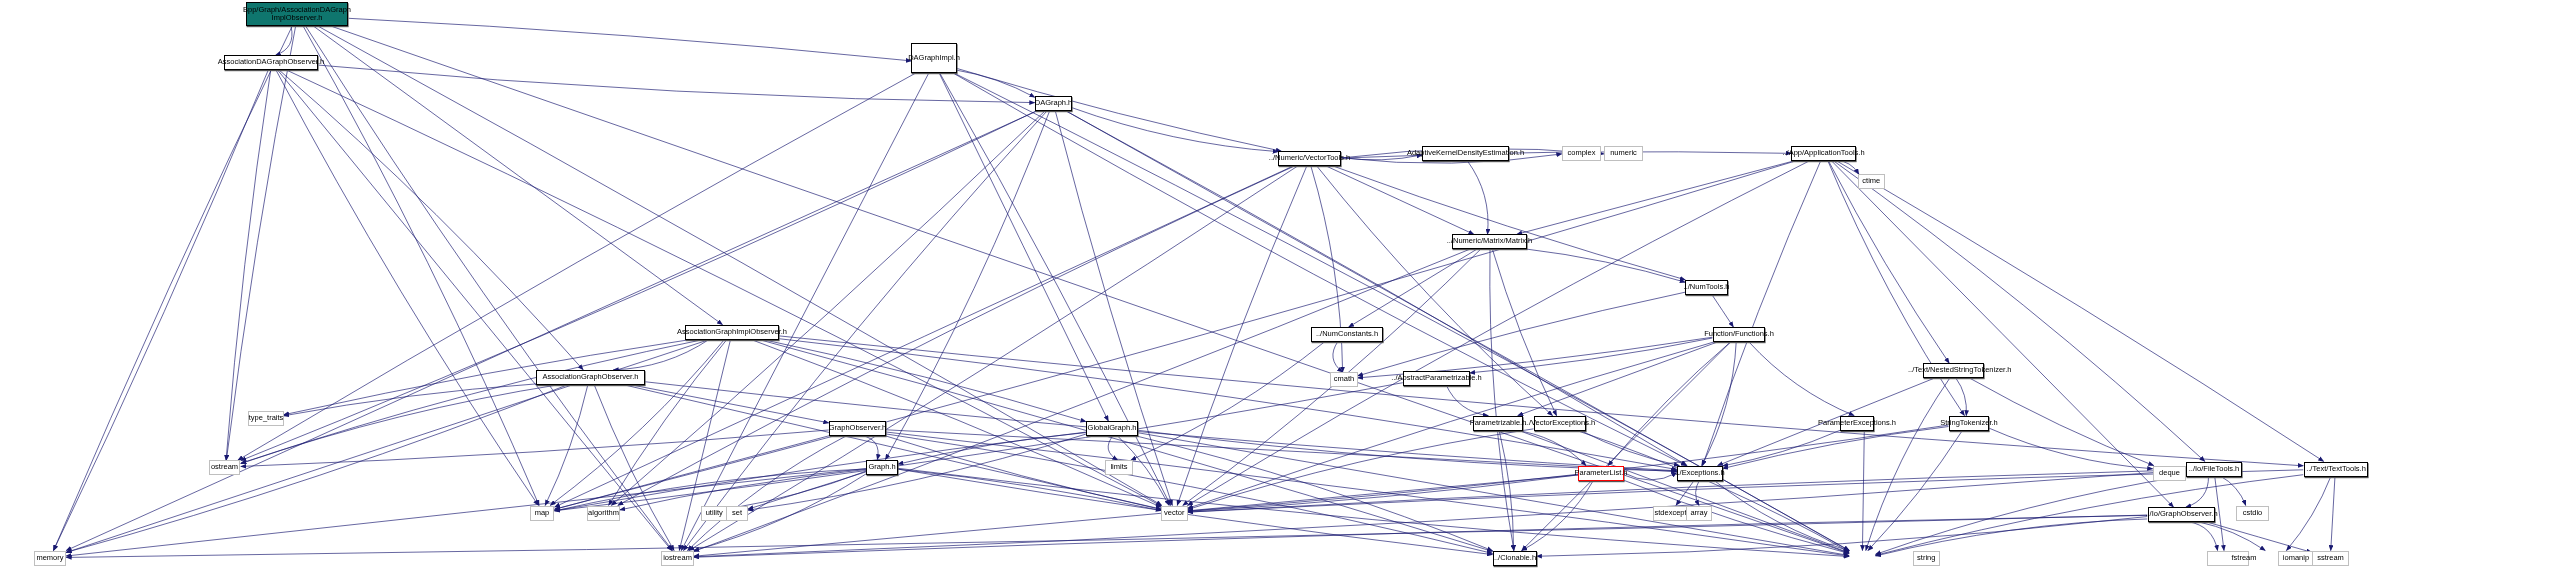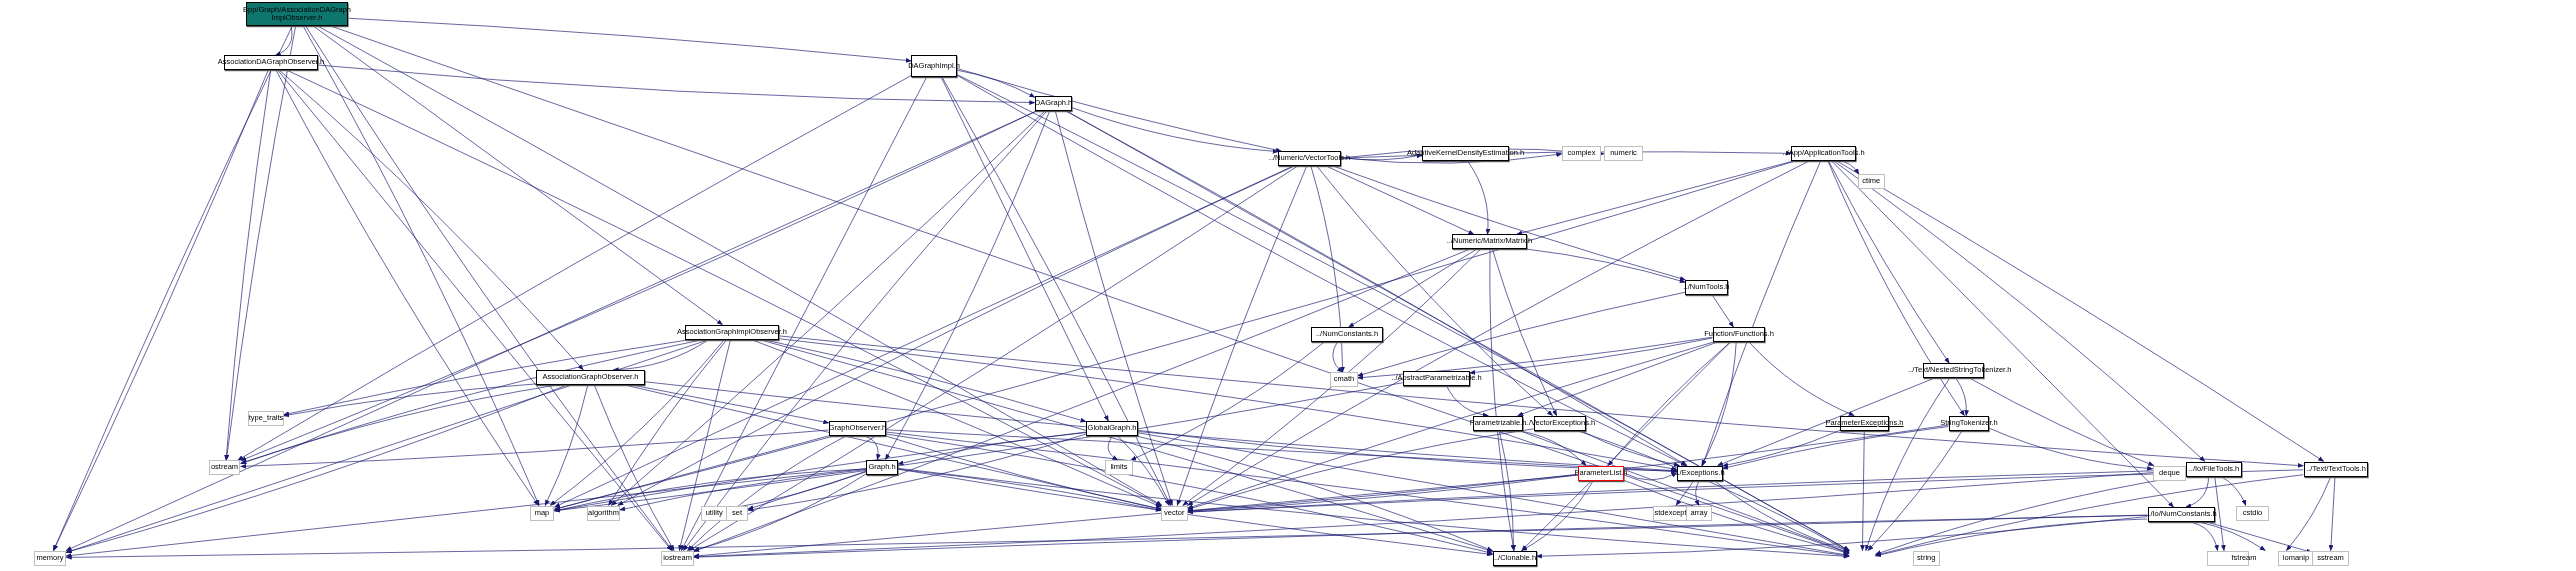--- a/index.html
+++ b/index.html
@@ -186,21 +186,21 @@
       <path d="M3564.0,855.6 Q2357.2,878.4 1151.0,925.2" class="edge" marker-end="url(#arrowhead)"></path>
       <path d="M3564.0,861.6 Q3335.3,868.5 3113.0,923.0" class="edge" marker-end="url(#arrowhead)"></path>
       <path d="M3564.0,857.6 Q3058.6,914.6 2550.0,923.6" class="edge" marker-end="url(#arrowhead)"></path>
       <path d="M3564.0,855.1 Q1836.7,902.3 109.0,925.5" class="edge" marker-end="url(#arrowhead)"></path>
     </g>
 </svg>
 
 <div id="nodes-layer">
   <div class="node root" style="left: 246px; top: 2.4px; width: 102px; height: 24px;">Bpp/Graph/AssociationDAGraph ImplObserver.h</div>
   <div class="node internal" style="left: 224px; top: 55px; width: 94px; height: 14.5px;">AssociationDAGraphObserver.h</div>
-  <div class="node internal" style="left: 911px; top: 55px; width: 46px; height: 22px;">DAGraphImpl.h</div>
+  <div class="node internal" style="left: 911px; top: 43px; width: 46px; height: 30px;">DAGraphImpl.h</div>
   <div class="node internal" style="left: 1035px; top: 96px; width: 37px; height: 14.5px;">DAGraph.h</div>
   <div class="node internal" style="left: 1278px; top: 151px; width: 63px; height: 14.5px;">../Numeric/VectorTools.h</div>
   <div class="node internal" style="left: 1422px; top: 146px; width: 87px; height: 14.5px;">AdaptiveKernelDensityEstimation.h</div>
   <div class="node system" style="left: 1562px; top: 146px; width: 39px; height: 14.5px;">complex</div>
   <div class="node system" style="left: 1604px; top: 146px; width: 39px; height: 14.5px;">numeric</div>
   <div class="node internal" style="left: 1791px; top: 146px; width: 65px; height: 14.5px;">../App/ApplicationTools.h</div>
   <div class="node system" style="left: 1858px; top: 174px; width: 26.5px; height: 14.5px;">ctime</div>
   <div class="node internal" style="left: 1452px; top: 234px; width: 75px; height: 14.5px;">../Numeric/Matrix/Matrix.h</div>
   <div class="node internal" style="left: 1685px; top: 280px; width: 43px; height: 14.5px;">../NumTools.h</div>
   <div class="node internal" style="left: 685px; top: 325px; width: 94px; height: 14.5px;">AssociationGraphImplObserver.h</div>
@@ -208,39 +208,39 @@
   <div class="node internal" style="left: 1713px; top: 327px; width: 52px; height: 14.5px;">Function/Functions.h</div>
   <div class="node system" style="left: 1330px; top: 372px; width: 28px; height: 14.5px; text-align: right;">cmath</div>
   <div class="node internal" style="left: 1403px; top: 371px; width: 67px; height: 14.5px;">../AbstractParametrizable.h</div>
   <div class="node internal" style="left: 1923px; top: 363px; width: 61px; height: 15px; padding-left: 16px;">../Text/NestedStringTokenizer.h</div>
   <div class="node internal" style="left: 536px; top: 370px; width: 109px; height: 14.5px;">AssociationGraphObserver.h</div>
   <div class="node system" style="left: 248px; top: 411px; width: 36px; height: 14.5px;">type_traits</div>
   <div class="node internal" style="left: 829px; top: 421px; width: 57px; height: 14.5px;">GraphObserver.h</div>
   <div class="node internal" style="left: 1086px; top: 421px; width: 52px; height: 14.5px;">GlobalGraph.h</div>
   <div class="node internal" style="left: 1473px; top: 416px; width: 50px; height: 14.5px;">Parametrizable.h</div>
   <div class="node internal" style="left: 1534px; top: 416px; width: 52px; height: 14.5px;">../VectorExceptions.h</div>
-  <div class="node internal" style="left: 1840px; top: 416px; width: 49px; height: 14.5px; text-decoration: underline;">ParameterExceptions.h</div>
+  <div class="node internal" style="left: 1840px; top: 416px; width: 34px; height: 14.5px;">ParameterExceptions.h</div>
   <div class="node internal" style="left: 1949px; top: 416px; width: 40px; height: 14.5px;">StringTokenizer.h</div>
   <div class="node system" style="left: 209px; top: 460px; width: 31px; height: 14.5px;">ostream</div>
   <div class="node system" style="left: 1105px; top: 460px; width: 28px; height: 14.5px;">limits</div>
   <div class="node internal" style="left: 866px; top: 460px; width: 32px; height: 14.5px;">Graph.h</div>
   <div class="node internal" style="left: 1677px; top: 466px; width: 46px; height: 14.5px;">../Exceptions.h</div>
   <div class="node system" style="left: 2153px; top: 466px; width: 33px; height: 14.5px;">deque</div>
   <div class="node internal" style="left: 2186px; top: 462px; width: 56px; height: 14.5px;">../Io/FileTools.h</div>
   <div class="node internal" style="left: 2304px; top: 462px; width: 64px; height: 14.5px;">../Text/TextTools.h</div>
   <div class="node internal highlight" style="left: 1578px; top: 466px; width: 46px; height: 14.5px;">ParameterList.h</div>
   <div class="node system" style="left: 530px; top: 506px; width: 24px; height: 14.5px;">map</div>
   <div class="node system" style="left: 587px; top: 506px; width: 33px; height: 14.5px;">algorithm</div>
   <div class="node system" style="left: 701px; top: 506px; width: 26.5px; height: 14.5px;">utility</div>
   <div class="node system" style="left: 726px; top: 506px; width: 22px; height: 14.5px;">set</div>
   <div class="node system" style="left: 1161px; top: 506px; width: 26.5px; height: 14.5px;">vector</div>
   <div class="node system" style="left: 1653px; top: 506px; width: 35px; height: 14.5px;">stdexcept</div>
   <div class="node system" style="left: 1686px; top: 506px; width: 26px; height: 14.5px;">array</div>
   <div class="node system" style="left: 2236px; top: 506px; width: 33px; height: 14.5px;">cstdio</div>
-  <div class="node internal" style="left: 2148px; top: 507px; width: 67px; height: 14.5px;">../Io/NumConstants.h</div>
+  <div class="node internal" style="left: 2148px; top: 507px; width: 67px; height: 14.5px;">../Io/GraphObserver.h</div>
   <div class="node system" style="left: 34px; top: 551px; width: 32px; height: 14.5px;">memory</div>
   <div class="node system" style="left: 661px; top: 551px; width: 33px; height: 14.5px;">iostream</div>
   <div class="node internal" style="left: 1493px; top: 551px; width: 44px; height: 14.5px;">../Clonable.h</div>
   <div class="node system" style="left: 1913px; top: 551px; width: 26.5px; height: 14.5px;">string</div>
   <div class="node system" style="left: 2207px; top: 551px; width: 36px; height: 14.5px; padding-left: 36px;">fstream</div>
   <div class="node system" style="left: 2264px; top: 551px; width: 36px; height: 14.5px; margin-left: 14px;">iomanip</div>
   <div class="node system" style="left: 2312px; top: 551px; width: 37px; height: 14.5px;">sstream</div>
 </div>
 
 

